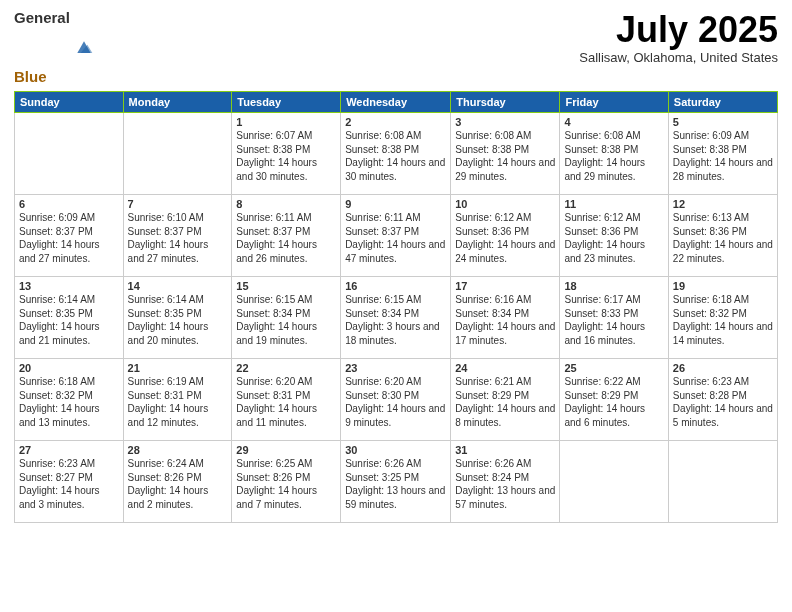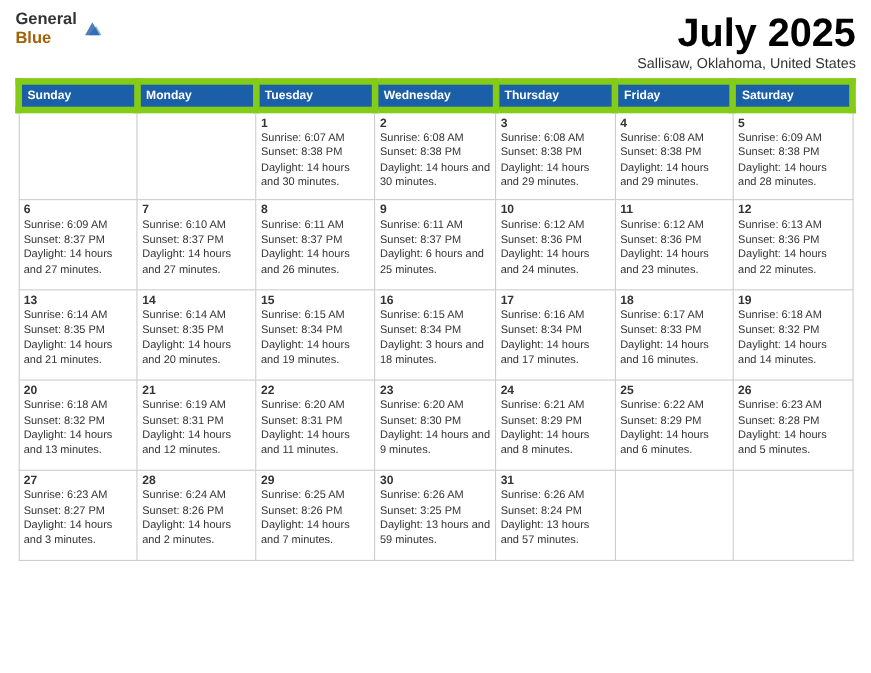--- a/index.html
+++ b/index.html
@@ -23,20 +23,21 @@
       margin-bottom: 6px;
     }
     .logo {
       display: flex;
       align-items: center;
     }
     .logo-text {
       display: flex;
       flex-direction: column;
       line-height: 1.1;
+      gap: 42px;
     }
     .logo-general {
       font-size: 15px;
       font-weight: bold;
       color: #333;
     }
     .logo-blue {
       font-size: 15px;
       font-weight: bold;
       color: #a16207;
@@ -65,21 +66,21 @@
       border-collapse: collapse;
       font-size: 9.5px;
     }
     .calendar th {
       background-color: #1a5fa8;
       color: #fff;
       text-align: left;
       padding: 4px 5px;
       font-size: 11px;
       font-weight: bold;
-      border: 6px solid #84cc16;
+      border: 1px solid #84cc16;
     }
     .calendar td {
       border: 1px solid #ccc;
       vertical-align: top;
       padding: 3px 4px;
       width: 113px;
       height: 82px;
       background: #fff;
     }
     .cell-empty {
@@ -164,21 +165,21 @@
           <td>
             <span class="day-num">7</span>
             <div class="cell-info"><span>Sunrise: 6:10 AM</span><br><span>Sunset: 8:37 PM</span><br><span>Daylight: 14 hours and 27 minutes.</span></div>
           </td>
           <td>
             <span class="day-num">8</span>
             <div class="cell-info"><span>Sunrise: 6:11 AM</span><br><span>Sunset: 8:37 PM</span><br><span>Daylight: 14 hours and 26 minutes.</span></div>
           </td>
           <td>
             <span class="day-num">9</span>
-            <div class="cell-info"><span>Sunrise: 6:11 AM</span><br><span>Sunset: 8:37 PM</span><br><span>Daylight: 6 hours and 25 minutes.</span></div>
+            <div class="cell-info"><span>Sunrise: 6:11 AM</span><br><span>Sunset: 8:37 PM</span><br><span>Daylight: 14 hours and 47 minutes.</span></div>
           </td>
           <td>
             <span class="day-num">10</span>
             <div class="cell-info"><span>Sunrise: 6:12 AM</span><br><span>Sunset: 8:36 PM</span><br><span>Daylight: 14 hours and 24 minutes.</span></div>
           </td>
           <td>
             <span class="day-num">11</span>
             <div class="cell-info"><span>Sunrise: 6:12 AM</span><br><span>Sunset: 8:36 PM</span><br><span>Daylight: 14 hours and 23 minutes.</span></div>
           </td>
           <td>

